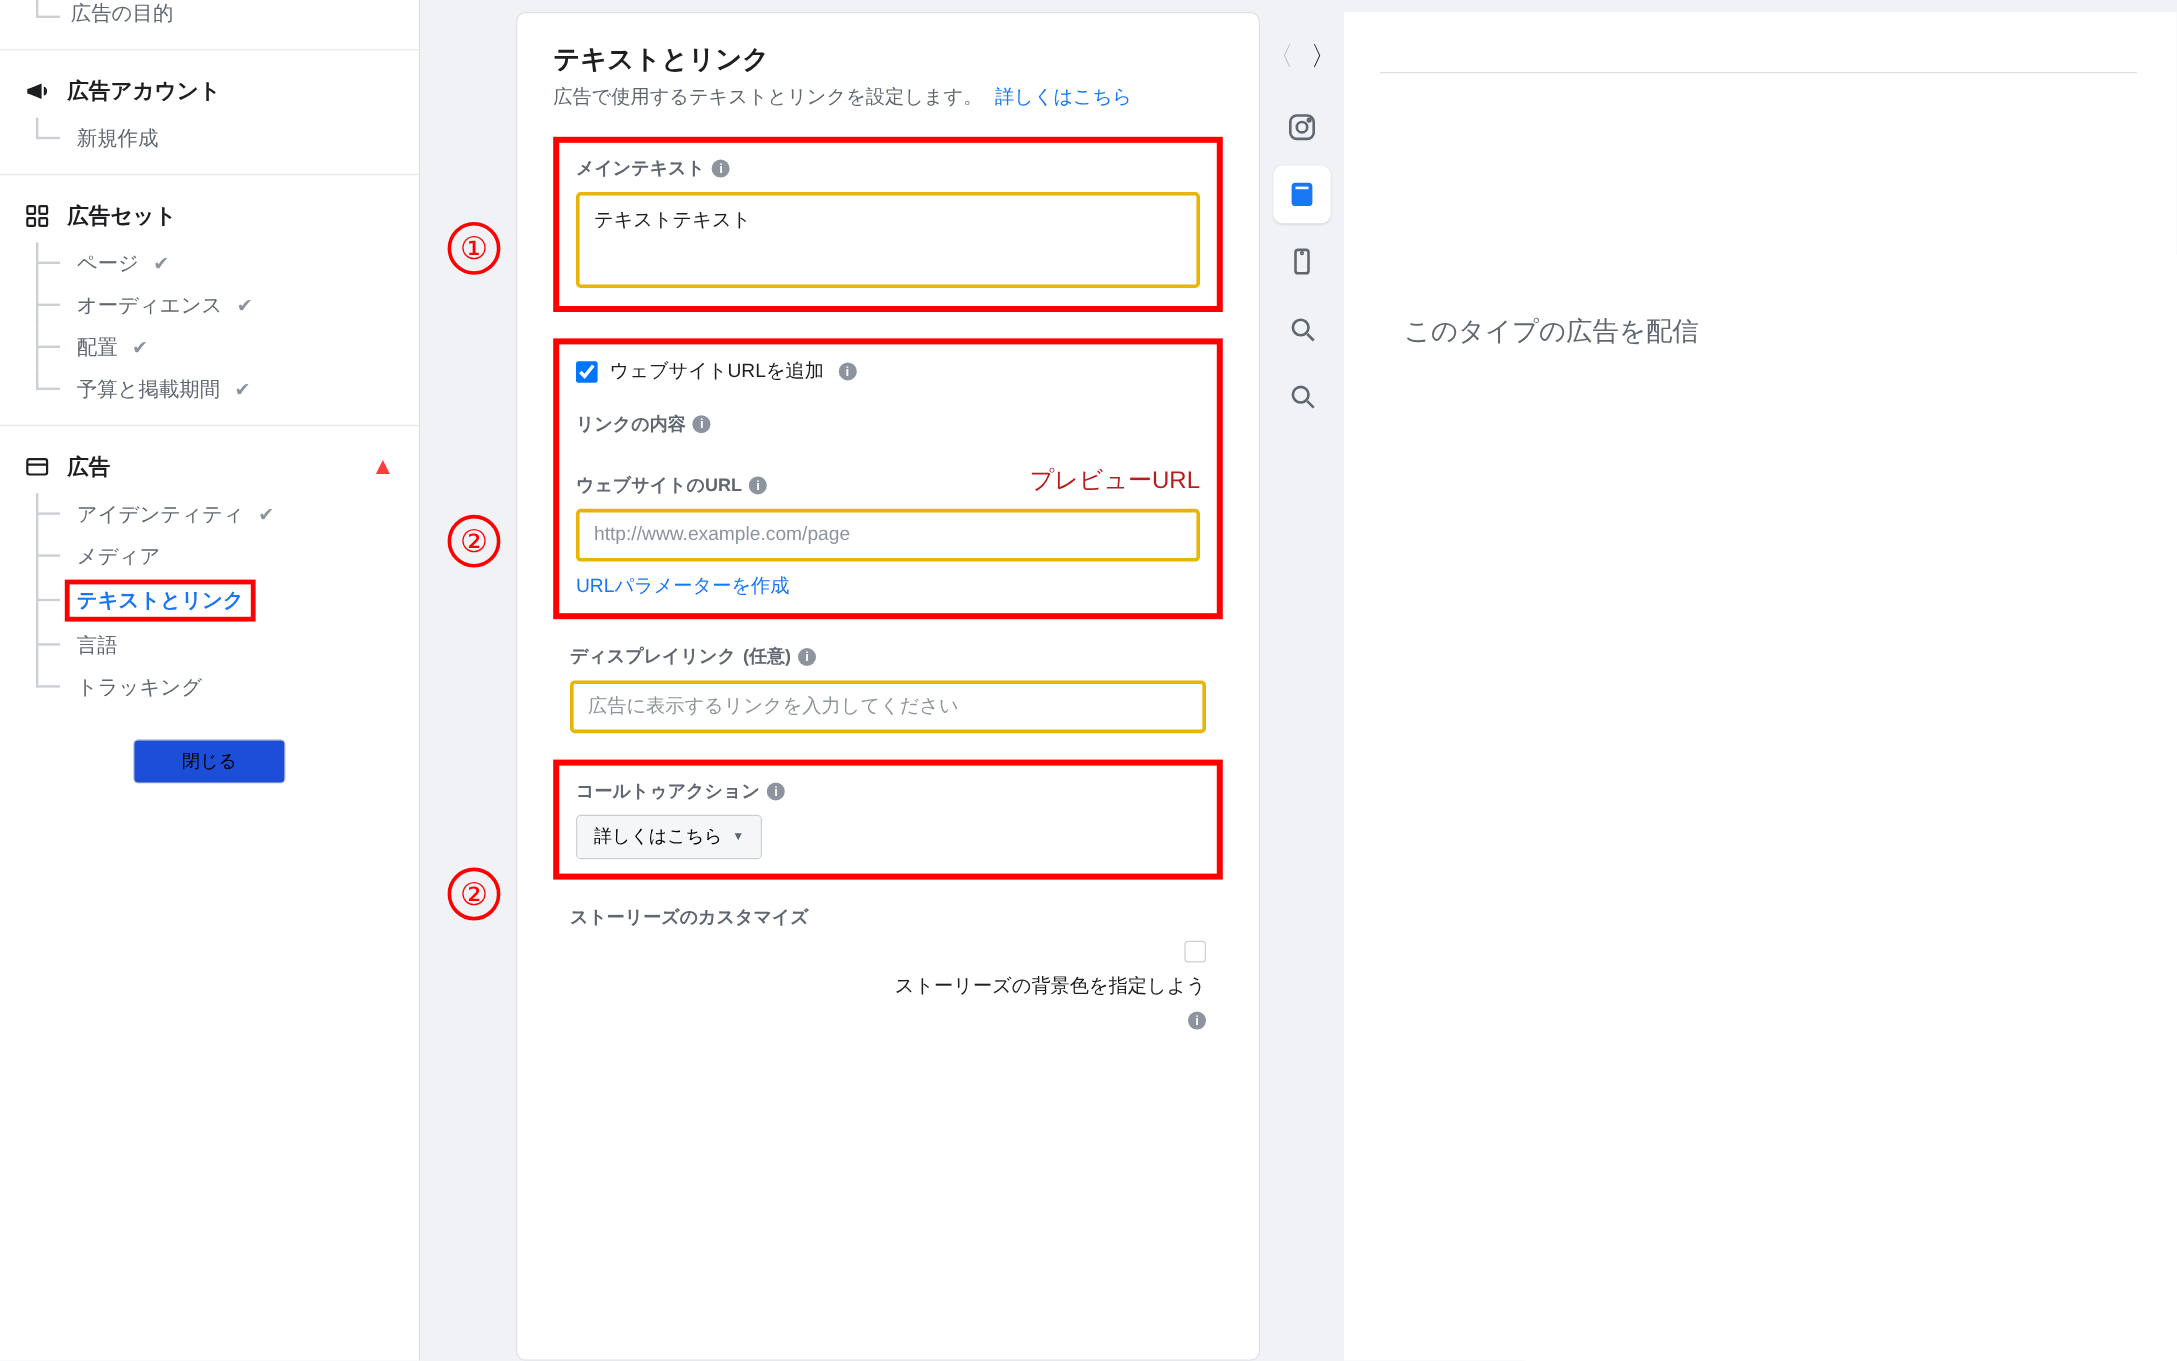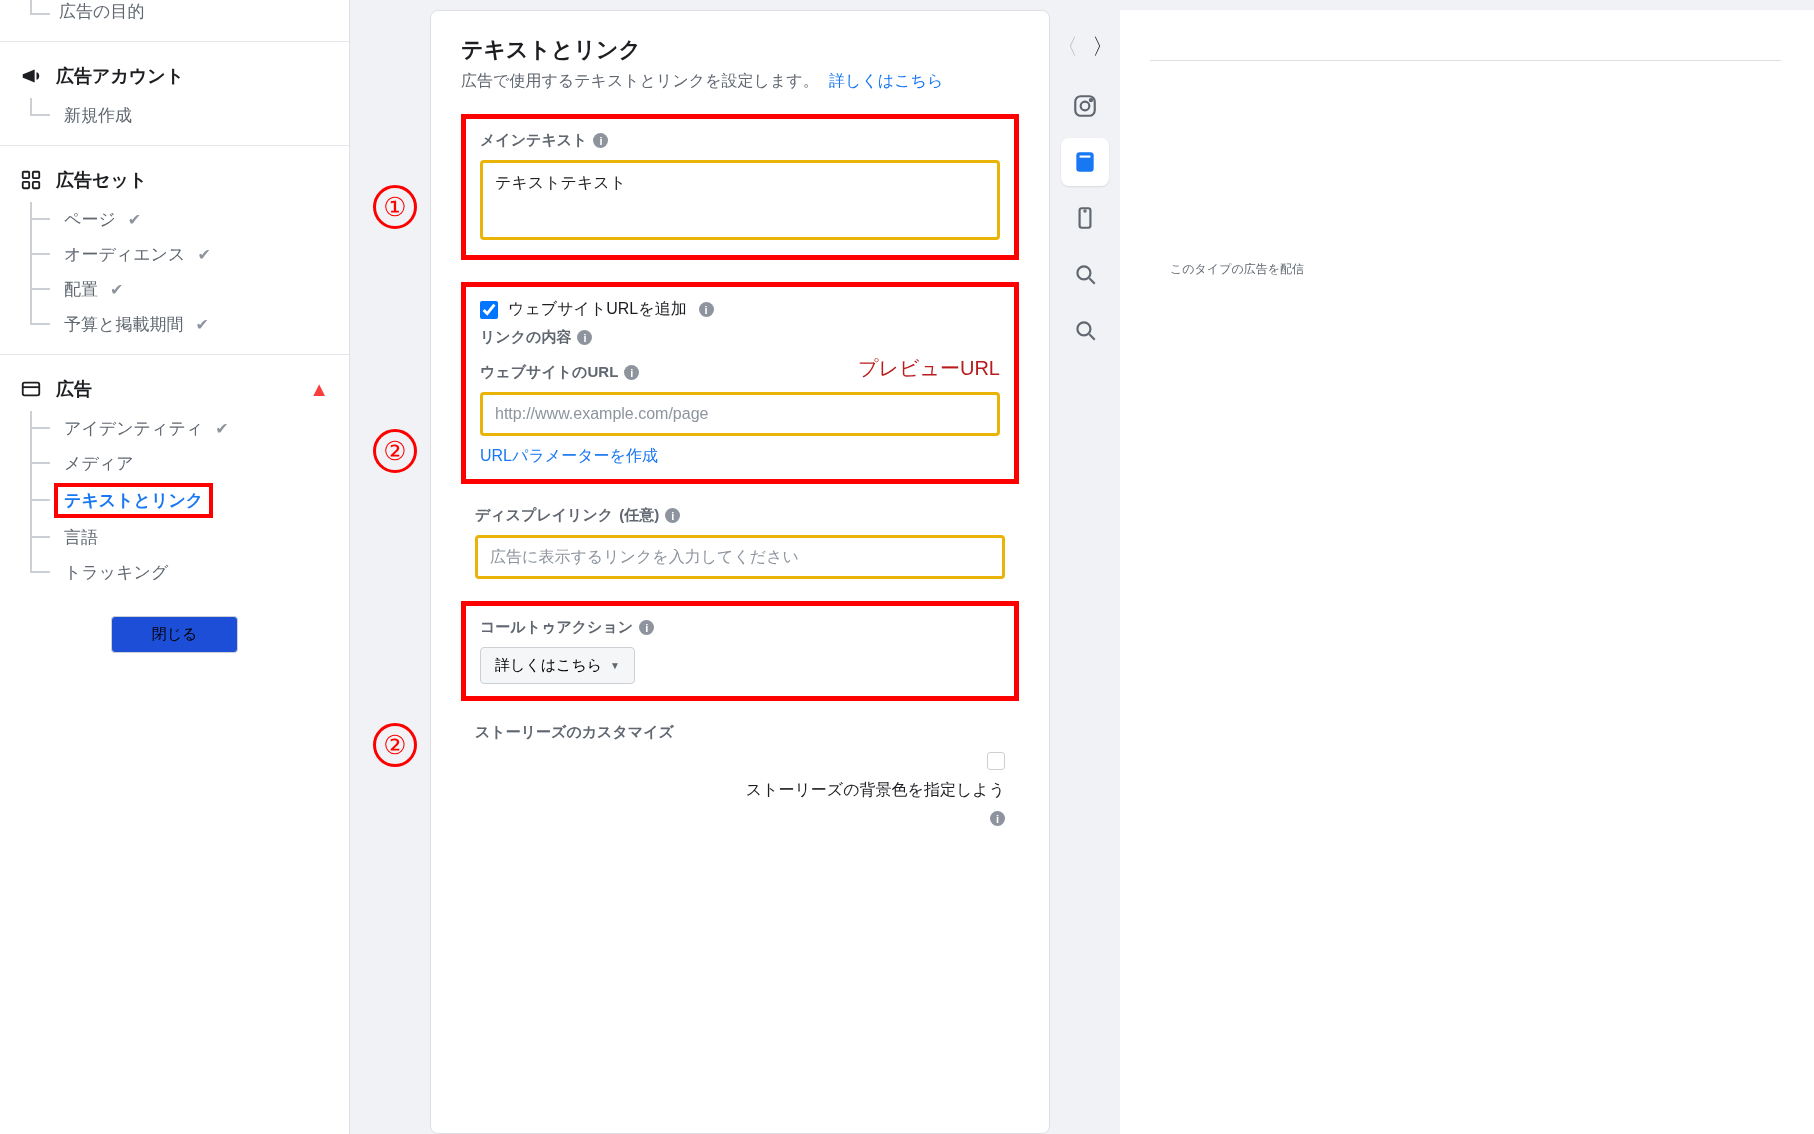--- a/index.html
+++ b/index.html
@@ -140,21 +140,21 @@
     margin-top: 10px;
     background:#fff;
   }
   .text-area { height: 80px; resize: none; }
   .text-input::placeholder { color: #8d949e; }
 
   .chk-row { display:flex; align-items:center; gap:10px; font-size:16px; color:#1c1e21; }
   .chk-row .info-icon { margin-left: 2px; }
   input[type=checkbox] { width:18px; height:18px; }
 
-  .sub-block { margin-top: 8px; }
+  .sub-block { margin-top: 24px; }
   .url-row { display:flex; justify-content:space-between; align-items:flex-end; }
   .url-row .r { color:#b91c1c; font-size:20px; }
   .link-blue { color:#1877f2; font-size:16px; margin-top:10px; display:inline-block; cursor:pointer; }
 
   .plain-block { padding: 0 14px; margin-top: 22px; }
   .opt-label { color:#606770; font-size:15px; }
 
   .cta-btn {
     margin-top: 10px;
     border: 1px solid #ccd0d5;
@@ -192,21 +192,21 @@
   .rail-btn svg { width:26px; height:26px; }
 
   
   .preview {
     flex:1;
     background:#fff;
     padding: 30px 0 0 30px;
   }
   .preview-title { font-size:22px; font-weight:700; }
   .preview hr { border:none; border-top:1px solid #dddfe2; margin-top:20px; width: 95%; }
-  .preview-msg { color:#606770; font-size:12px; margin-top:200px; padding-left:20px; }
+  .preview-msg { color:#606770; font-size:22px; margin-top:200px; padding-left:20px; }
 
   .stories-row { display:flex; align-items:flex-end; gap:10px; margin-top:10px; font-size:16px; color:#1c1e21; padding: 0 14px; flex-direction: column;}
   .empty-chk { width:18px; height:18px; border:1px solid #ccd0d5; border-radius:3px; }
 
   .close-btn-area { text-align:center; margin-top:16px; }
 </style>
 </head>
 <body>
 
 <div class="sidebar">

